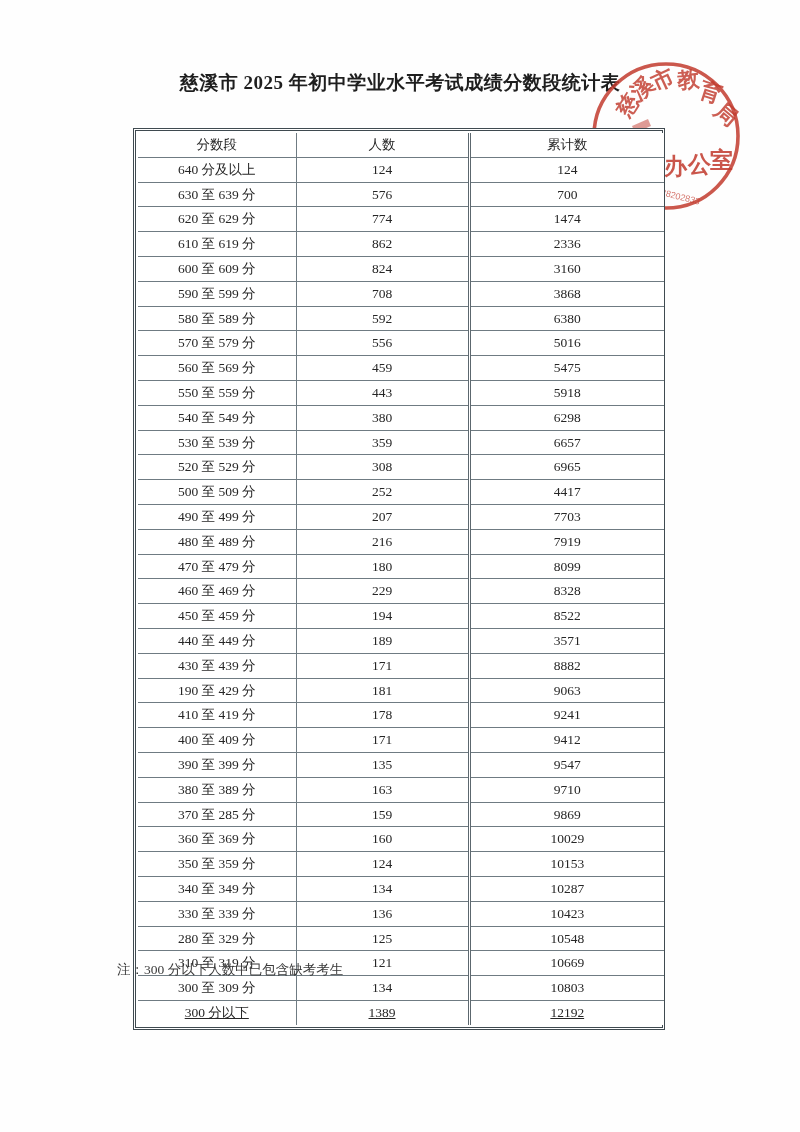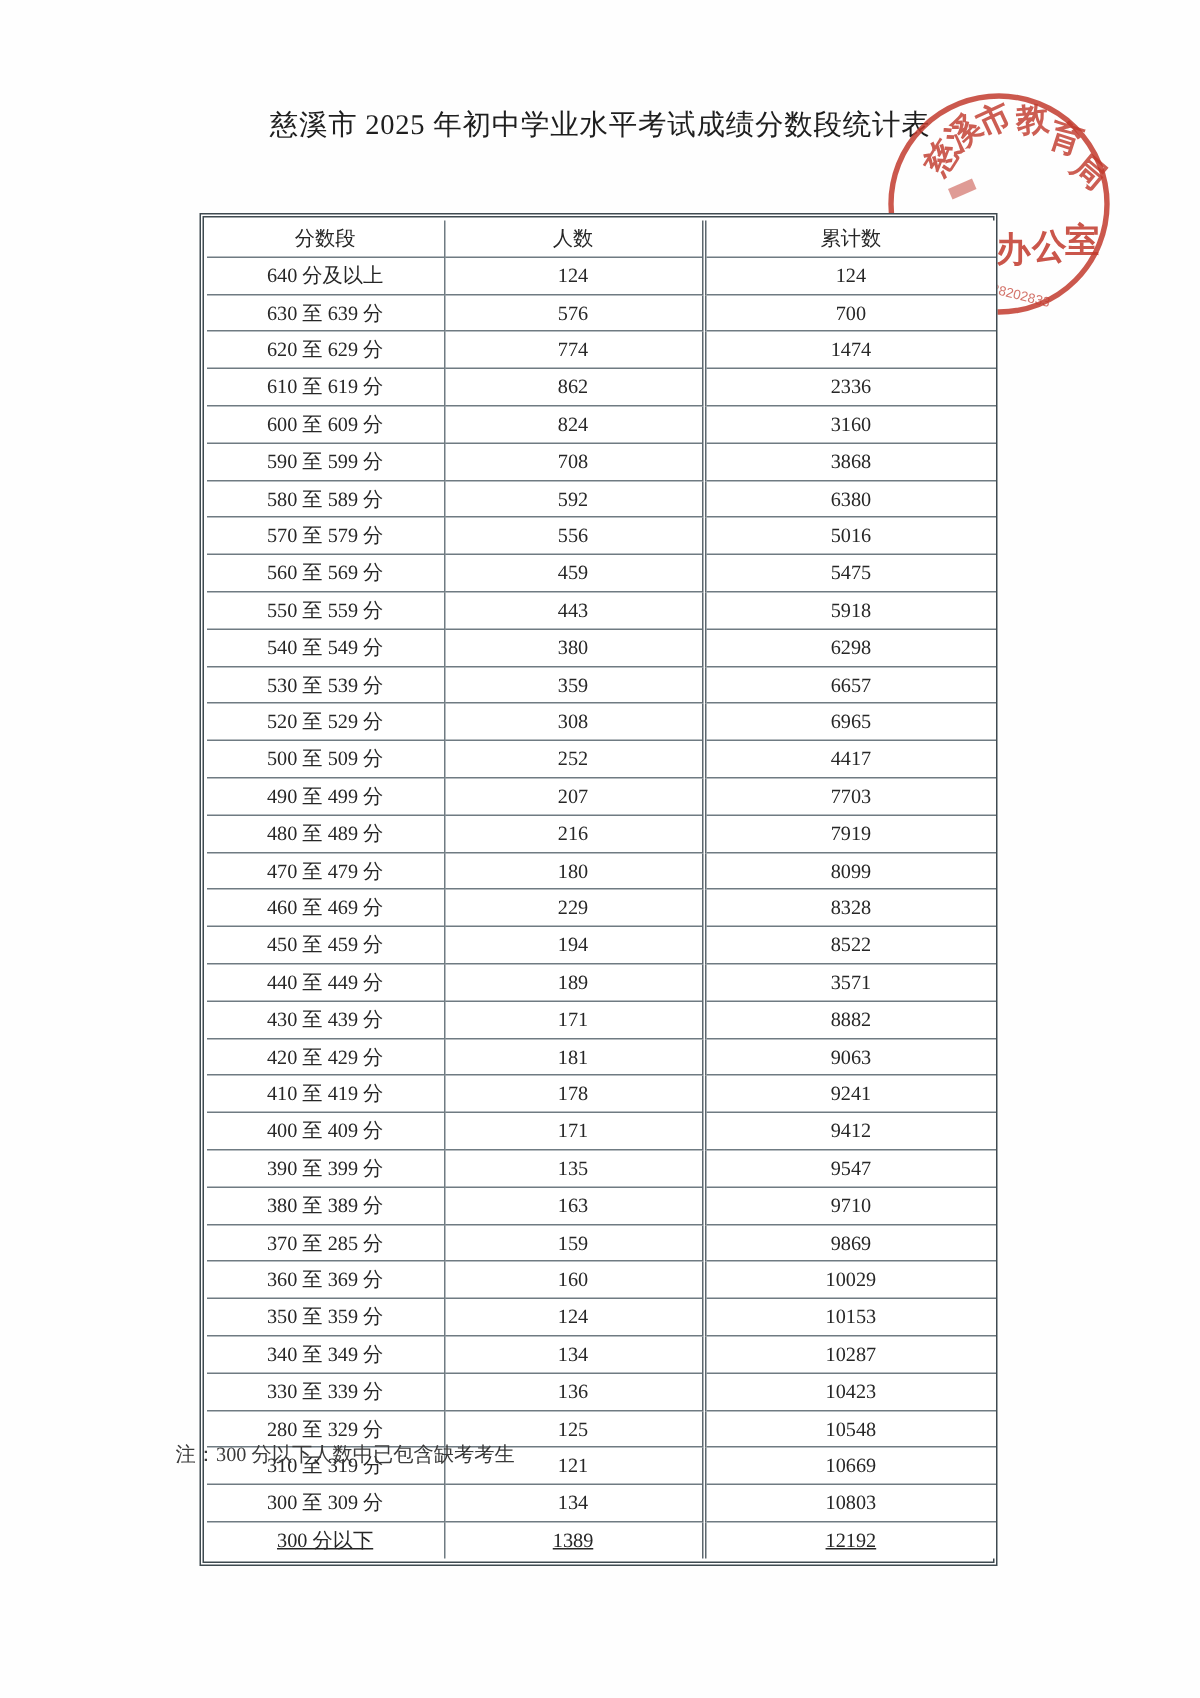--- a/index.html
+++ b/index.html
@@ -23,38 +23,37 @@
   }
 
   
   .doc-title {
     position: absolute;
     top: 70px;
     left: 0;
     width: 800px;
     text-align: center;
     font-size: 19px;
-    font-weight: normal;
+    font-weight: bold;
     letter-spacing: 0.5px;
     color: #1e1e1e;
     font-family: "Liberation Serif", "DejaVu Serif", serif;
     white-space: nowrap;
   }
 
   
   .table-wrap {
     position: absolute;
     left: 133px;
     top: 128px;
     width: 532px;
     border: 3px double #3f4a50;
     padding: 2px;
     box-sizing: border-box;
     background: #ffffff;
-    margin-top: 14px;
   }
   table.stat {
     width: 100%;
     border-collapse: collapse;
     table-layout: fixed;
     background: #ffffff;
   }
   table.stat col.c1 { width: 158px; }
   table.stat col.c2 { width: 173px; }
   table.stat col.c3 { width: 195px; }
@@ -256,21 +255,21 @@
             <td class="sep-single">440 至 449 分</td>
             <td class="sep-double">189</td>
             <td>3571</td>
           </tr>
         <tr>
             <td class="sep-single">430 至 439 分</td>
             <td class="sep-double">171</td>
             <td>8882</td>
           </tr>
         <tr>
-            <td class="sep-single">420 至 429 分</td>
+            <td class="sep-single">190 至 429 分</td>
             <td class="sep-double">181</td>
             <td>9063</td>
           </tr>
         <tr>
             <td class="sep-single">410 至 419 分</td>
             <td class="sep-double">178</td>
             <td>9241</td>
           </tr>
         <tr>
             <td class="sep-single">400 至 409 分</td>

